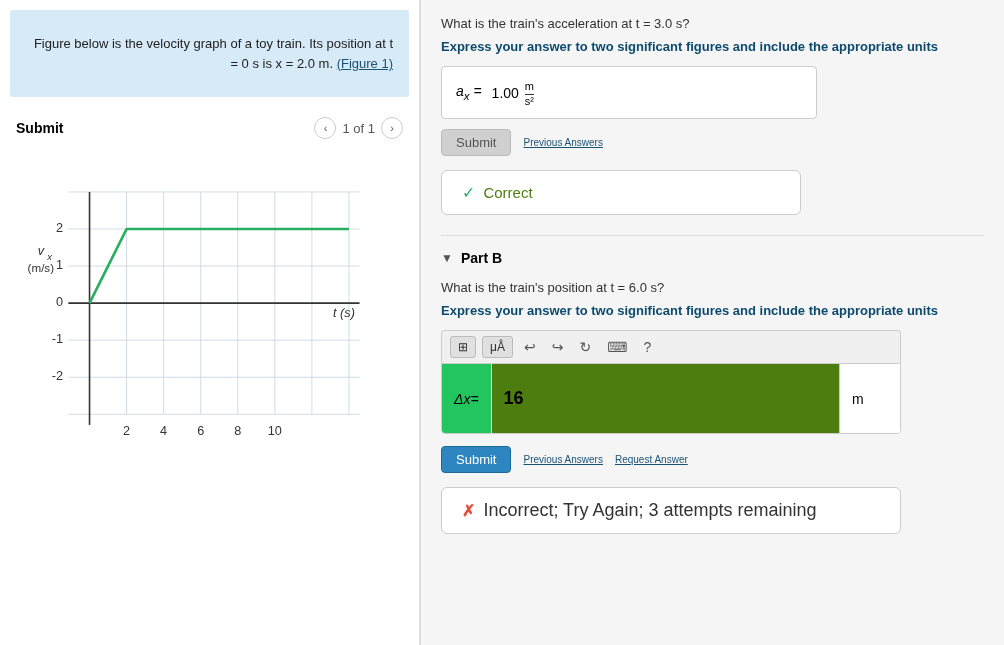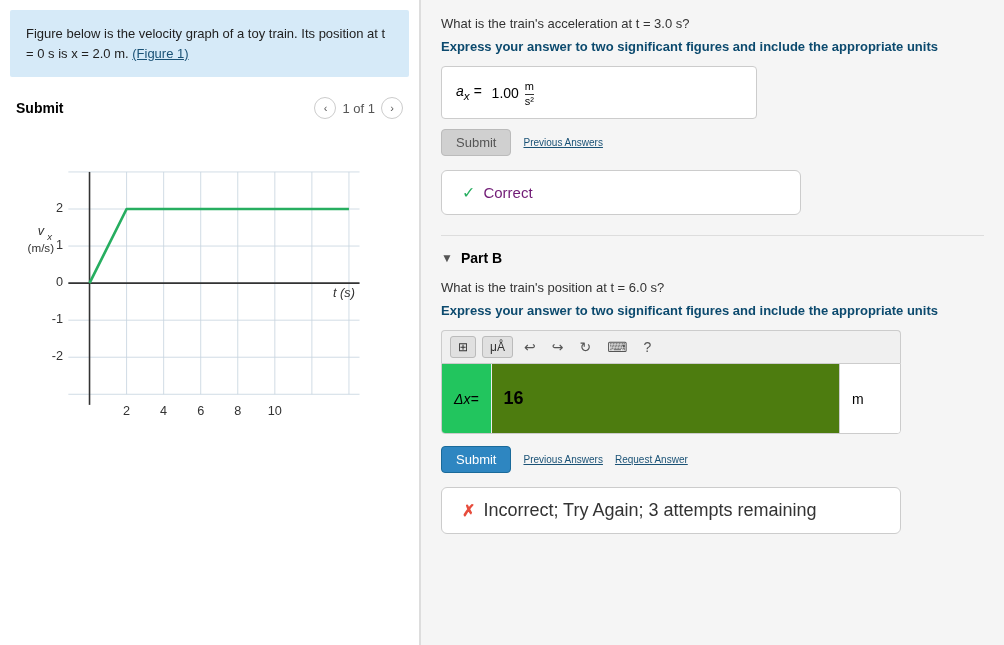--- a/index.html
+++ b/index.html
@@ -18,26 +18,27 @@
       background: #fff;
       border-right: 1px solid #ddd;
       display: flex;
       flex-direction: column;
       padding: 0;
       flex-shrink: 0;
     }
 
     .figure-description {
       background: #d6eaf8;
-      padding: 14px 16px;
+      padding: 24px 16px;
       font-size: 13px;
       line-height: 1.5;
       color: #222;
       margin: 10px;
       border-radius: 2px;
+      text-align: right;
     }
 
     .figure-description a {
       color: #1a5276;
       text-decoration: underline;
     }
 
     .figure-area {
       flex: 1;
       display: flex;
@@ -115,21 +116,21 @@
       margin-bottom: 12px;
     }
 
     .answer-box {
       background: #fff;
       border: 1px solid #ccc;
       border-radius: 4px;
       padding: 10px 14px;
       display: flex;
       align-items: center;
-      width: 316px;
+      width: 376px;
       margin-bottom: 10px;
       font-size: 14px;
     }
 
     .answer-label {
       font-style: italic;
       margin-right: 6px;
     }
 
     .answer-value {
@@ -195,21 +196,21 @@
     }
 
     .check-icon {
       color: #27ae60;
       font-size: 16px;
     }
 
     .correct-text {
       font-size: 15px;
       font-weight: 500;
-      color: #701a75;
+      color: #4d7c0f;
     }
 
     .part-header {
       display: flex;
       align-items: center;
       gap: 8px;
       margin-bottom: 14px;
       border-top: 1px solid #ddd;
       padding-top: 14px;
     }

